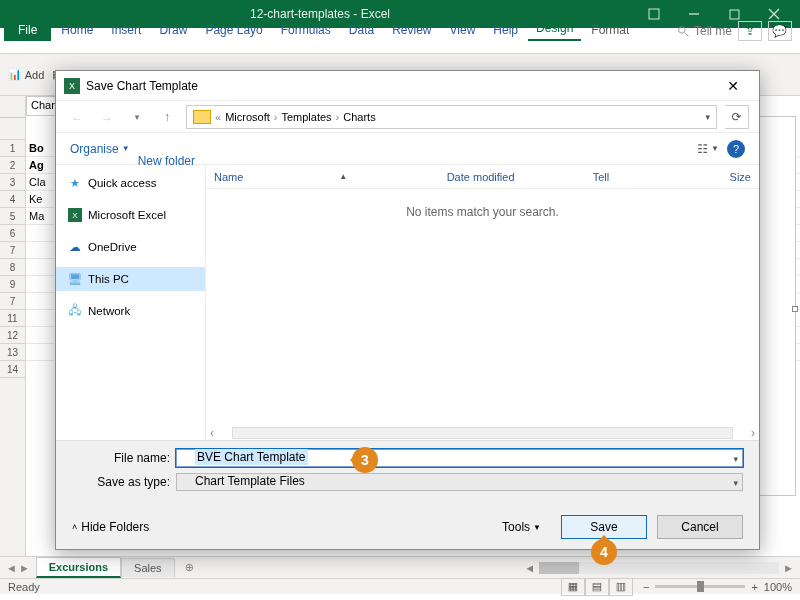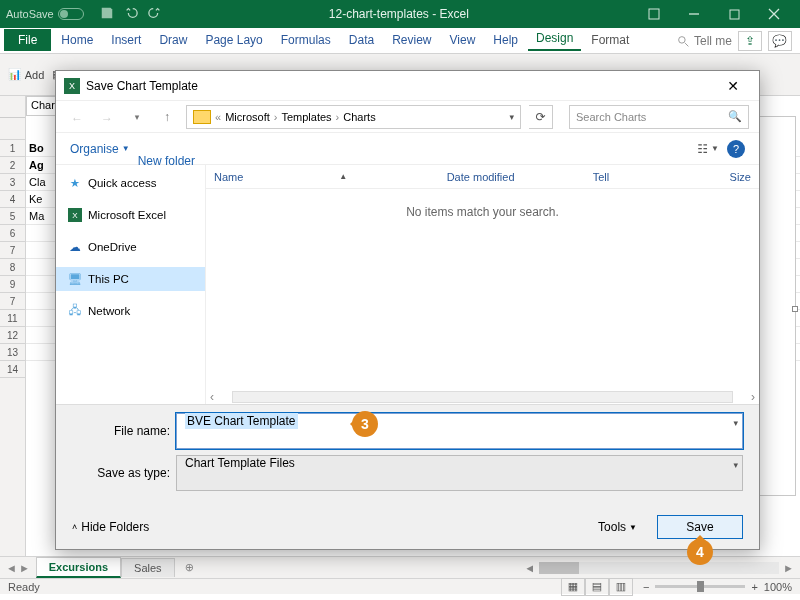--- a/index.html
+++ b/index.html
@@ -12,21 +12,21 @@
 .autosave-toggle { width: 26px; height: 12px; border: 1px solid #7fb99a; border-radius: 7px; position: relative; }
 .autosave-toggle::after { content:""; width:8px; height:8px; background:#7fb99a; border-radius:50%; position:absolute; left:1px; top:1px; }
 .qat { display:flex; gap:8px; margin-left:6px; }
 .qat-icon { width:16px; height:16px; color:#b8d9c6; }
 .titlebar .center { flex:1; text-align:center; font-size:12px; color:#e6f2eb; }
 .chart-tools { background:#404040; color:#fff; padding: 6px 14px; font-size:11px; align-self:stretch; display:flex; align-items:center; }
 .win-controls { display:flex; gap:0; }
 .win-btn { width:40px; height:28px; display:flex; align-items:center; justify-content:center; color:#cfe6da; }
 
 
-.ribbon-tabs { height:26px; background:#fff; border-bottom:1px solid #d4d4d4; display:flex; align-items:flex-end; padding:2px 4px; gap:2px; font-size:12px; }
+.ribbon-tabs { height:26px; background:#fff; border-bottom:1px solid #d4d4d4; display:flex; align-items:flex-end; padding:12px 4px; gap:2px; font-size:12px; }
 .ribbon-tab { padding:4px 8px; color:#2b579a; cursor:pointer; }
 .ribbon-tab.file { background:#0a6b3d; color:#fff; padding:4px 14px; }
 .ribbon-tab.ctx { color:#555; }
 .ribbon-tab.active { color:#0a6b3d; border-bottom:2px solid #0a6b3d; }
 .ribbon-right { margin-left:auto; display:flex; align-items:center; gap:6px; padding-right:4px; }
 .tellme { display:flex; align-items:center; gap:4px; color:#777; }
 
 
 .ribbon-body { height:42px; background:#f3f2f1; border-bottom:1px solid #d4d4d4; display:flex; align-items:center; padding:0 8px; gap:8px; }
 .rb-item { font-size:11px; color:#444; display:flex; align-items:center; gap:3px; }
@@ -96,21 +96,21 @@
 .col-date { flex:1.2; }
 .col-type { flex:1; }
 .col-size { width:50px; text-align:right; }
 .empty { flex:1; display:flex; align-items:flex-start; justify-content:center; padding-top:16px; color:#666; font-size:12px; }
 .file-scroll { height:14px; display:flex; align-items:center; }
 .file-scroll .track { flex:1; height:12px; background:#f0f0f0; border:1px solid #ddd; margin:0 14px; }
 
 .dlg-fields { padding:8px 16px; background:#f0f0f0; border-top:1px solid #ddd; }
 .field-row { display:flex; align-items:center; gap:6px; margin-bottom:6px; position:relative; }
 .field-label { width:98px; text-align:right; font-size:12px; }
-.field-input { flex:1; height:36px; border:1px solid #7a9fd4; background:#fff; padding:0 8px; font-size:12px; position:relative; }
+.field-input { flex:1; height:18px; border:1px solid #7a9fd4; background:#fff; padding:0 18px; font-size:12px; position:relative; }
 .field-input.sel { outline:1px solid #0a6bc1; }
 .field-input .dd { position:absolute; right:4px; top:4px; color:#555; font-size:9px; }
 .callout { position:absolute; width:26px; height:26px; background:#e1871e; border-radius:50%; color:#fff; font-weight:700; display:flex; align-items:center; justify-content:center; font-size:14px; }
 .callout::before { content:""; position:absolute; left:-8px; top:7px; border:6px solid transparent; border-right-color:#e1871e; }
 .callout.down::before { left:10px; top:-9px; border:6px solid transparent; border-bottom-color:#e1871e; transform:rotate(0deg); }
 .callout.down::before { left:7px; top:-10px; border:6px solid transparent; border-bottom-color:#e1871e; }
 
 .dlg-footer { height:44px; background:#f0f0f0; display:flex; align-items:center; padding:0 16px; gap:10px; }
 .hide-folders { display:flex; align-items:center; gap:4px; font-size:12px; }
 .dlg-footer .spacer { flex:1; }
@@ -119,43 +119,20 @@
 .btn.primary { border:1px solid #0a6bc1; background:#e5f1fb; }
 
 .sort-arrow { font-size:8px; color:#555; }
 
 svg { display:block; }
 </style>
 </head>
 <body>
 
 <div class="titlebar">
-  <div class="left">
-    <div class="autosave">
-      <span>AutoSave</span>
-      <span class="autosave-toggle"></span>
-    </div>
-    <div class="qat">
-      <span class="qat-icon">
-          <svg width="14" height="14" viewBox="0 0 16 16">
-            <path fill="currentColor" d="M2 2h10l2 2v10H2z" opacity=".8"></path>
-          </svg>
-        </span>
-      <span class="qat-icon">
-          <svg width="14" height="14" viewBox="0 0 16 16">
-            <path fill="none" stroke="currentColor" stroke-width="1.5" d="M10 3a5 5 0 11-5 5M3 5l2-2 2 2"></path>
-          </svg>
-        </span>
-      <span class="qat-icon">
-          <svg width="14" height="14" viewBox="0 0 16 16">
-            <path fill="none" stroke="currentColor" stroke-width="1.5" d="M6 3a5 5 0 105 5M13 5l-2-2-2 2"></path>
-          </svg>
-        </span>
-    </div>
-  </div>
   <div class="center">12-chart-templates - Excel</div>
   <div class="win-controls">
     <div class="win-btn">
         <svg width="12" height="12" viewBox="0 0 12 12">
           <rect x="1" y="1" width="10" height="10" fill="none" stroke="currentColor"></rect>
         </svg>
       </div>
     <div class="win-btn">
         <svg width="12" height="12">
           <line x1="1" y1="6" x2="11" y2="6" stroke="currentColor" stroke-width="1.3"></line>
@@ -310,24 +287,20 @@
       <span class="folder-icon"></span>
       <span class="bc-sep">«</span>
       <span>Microsoft</span>
       <span class="bc-sep">›</span>
       <span>Templates</span>
       <span class="bc-sep">›</span>
       <span>Charts</span>
       <span style="margin-left:auto;color:#555;font-size:9px;">▾</span>
     </div>
     <div class="refresh">⟳</div>
-    <div class="search-box">
-      <span>Search Charts</span>
-      <span style="margin-left:auto;">🔍</span>
-    </div>
   </div>
 
   <div class="dlg-toolbar">
     <div class="organise">
       <span>Organise</span>
         <span style="font-size:8px;">▼</span>
     </div>
     <div class="newfolder">New folder</div>
     <div class="spacer"></div>
     <div class="view-opt">☷ <span style="font-size:8px;">▼</span></div>
@@ -405,14 +378,15 @@
     </div>
     <div class="spacer"></div>
     <div class="tools">
       <span>Tools</span> 
         <span style="font-size:8px;">▼</span>
     </div>
     <div style="position:relative;">
       <div class="btn primary">Save</div>
       <div class="callout down" style="left:30px;top:24px;">4</div>
     </div>
+    <div class="btn">Cancel</div>
   </div>
 </div>
 
 </body></html>

